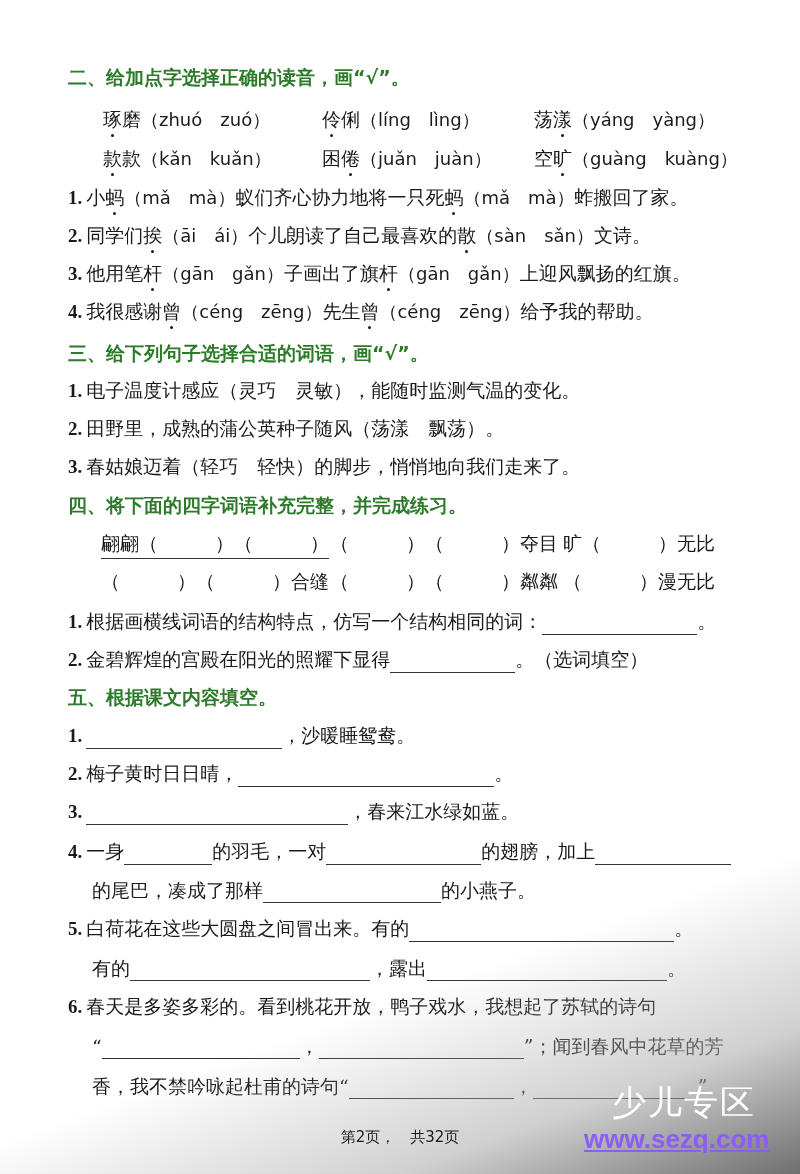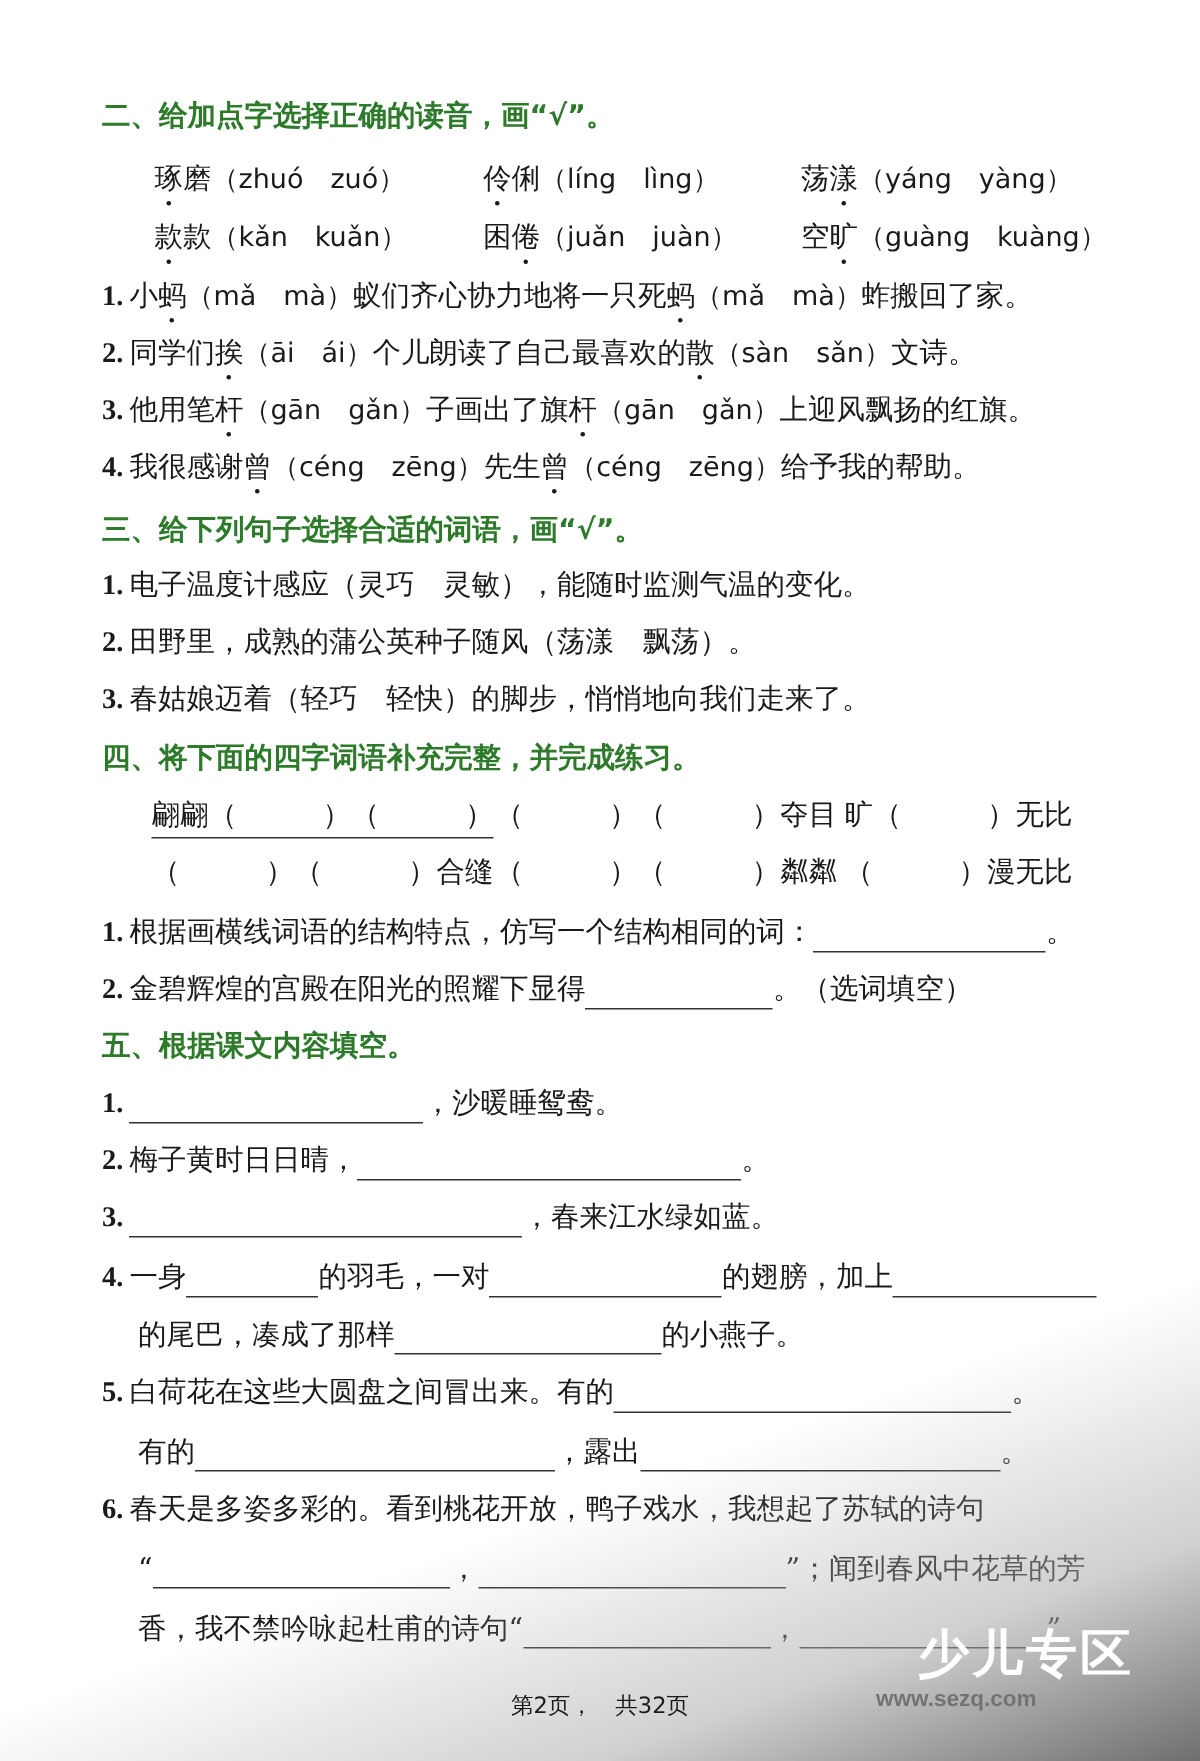--- a/index.html
+++ b/index.html
@@ -21,22 +21,22 @@
   .py { font-family: "DejaVu Sans", "Liberation Sans", sans-serif; font-size: 18px; }
   .dot { position: relative; }
   .dot::after {
     content: ""; position: absolute; left: 50%; bottom: -7px; width: 3px; height: 3px;
     margin-left: -1.5px; background: #1a1a1a; border-radius: 50%;
   }
   .blank { display: inline-block; border-bottom: 1.5px solid #333; height: 22px; vertical-align: bottom; }
   .underlined { border-bottom: 1.5px solid #333; padding-bottom: 2px; }
   .col { position: absolute; white-space: nowrap; font-size: 19px; line-height: 26px; }
   .footer { position: absolute; left: 0; width: 800px; top: 1128px; text-align: center; font-size: 15px; font-family: "DejaVu Sans", sans-serif; }
-  .wm-logo { position: absolute; left: 612px; top: 1080px; font-size: 34px; font-weight: bold; color: #ffffff; font-family: "DejaVu Sans", sans-serif; letter-spacing: 2px; }
-  .wm-url { position: absolute; left: 584px; top: 1124px; font-size: 15px; color: #737373; font-family: "Liberation Sans", sans-serif; font-weight: bold; }
+  .wm-logo { position: absolute; left: 612px; top: 1080px; font-size: 34px; font-weight: normal; color: #ffffff; font-family: "DejaVu Sans", sans-serif; letter-spacing: 2px; }
+  .wm-url { position: absolute; left: 584px; top: 1124px; font-size: 26px; color: #8b5cf6; font-family: "Liberation Sans", sans-serif; font-weight: bold; text-decoration: underline; }
 </style>
 </head>
 <body>
 
 <div class="page">
 
   <div class="line heading" style="top:64px;">二、给加点字选择正确的读音，画“√”。</div>
 
   <div class="col" style="left:103px; top:106px;"><span class="dot">琢</span><span>磨</span><span class="py">（zhuó　zuó）</span></div>
   <div class="col" style="left:322px; top:106px;"><span class="dot">伶</span><span>俐</span><span class="py">（líng　lìng）</span></div>

